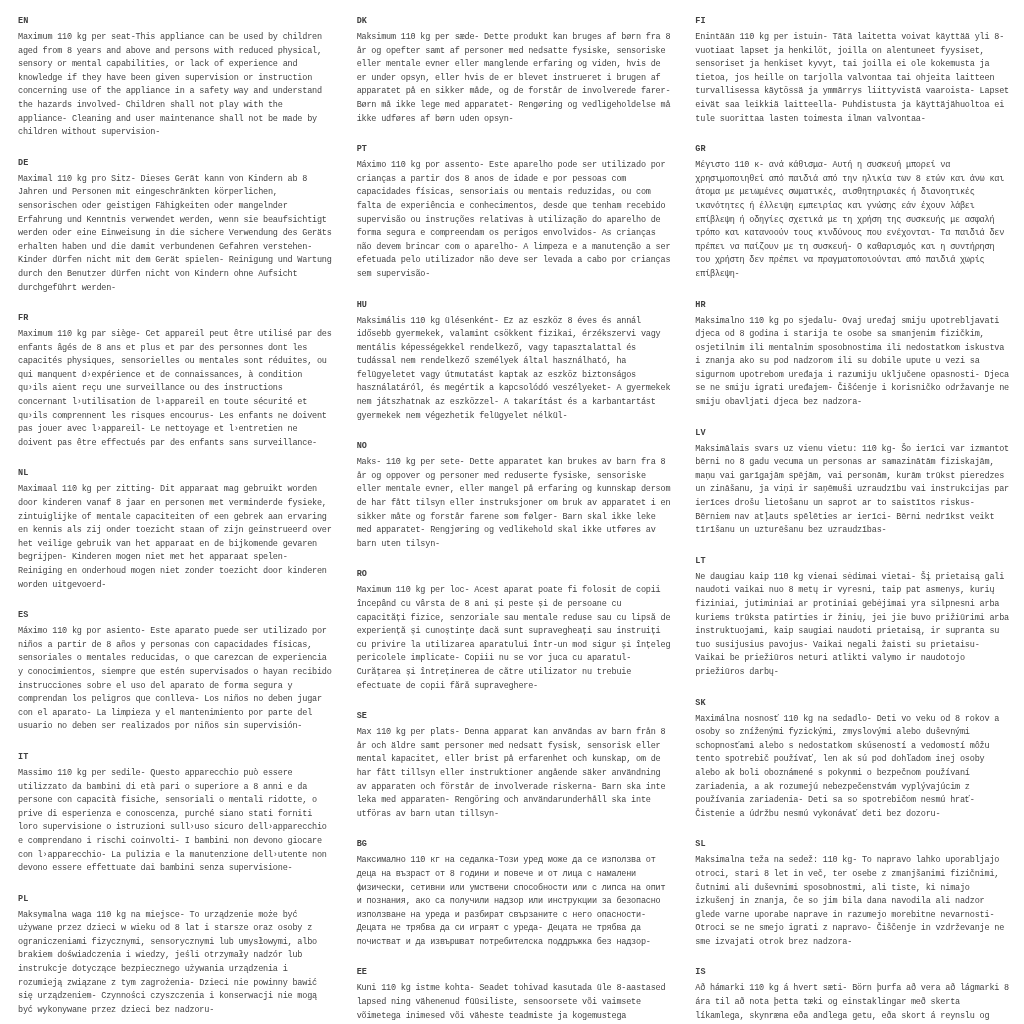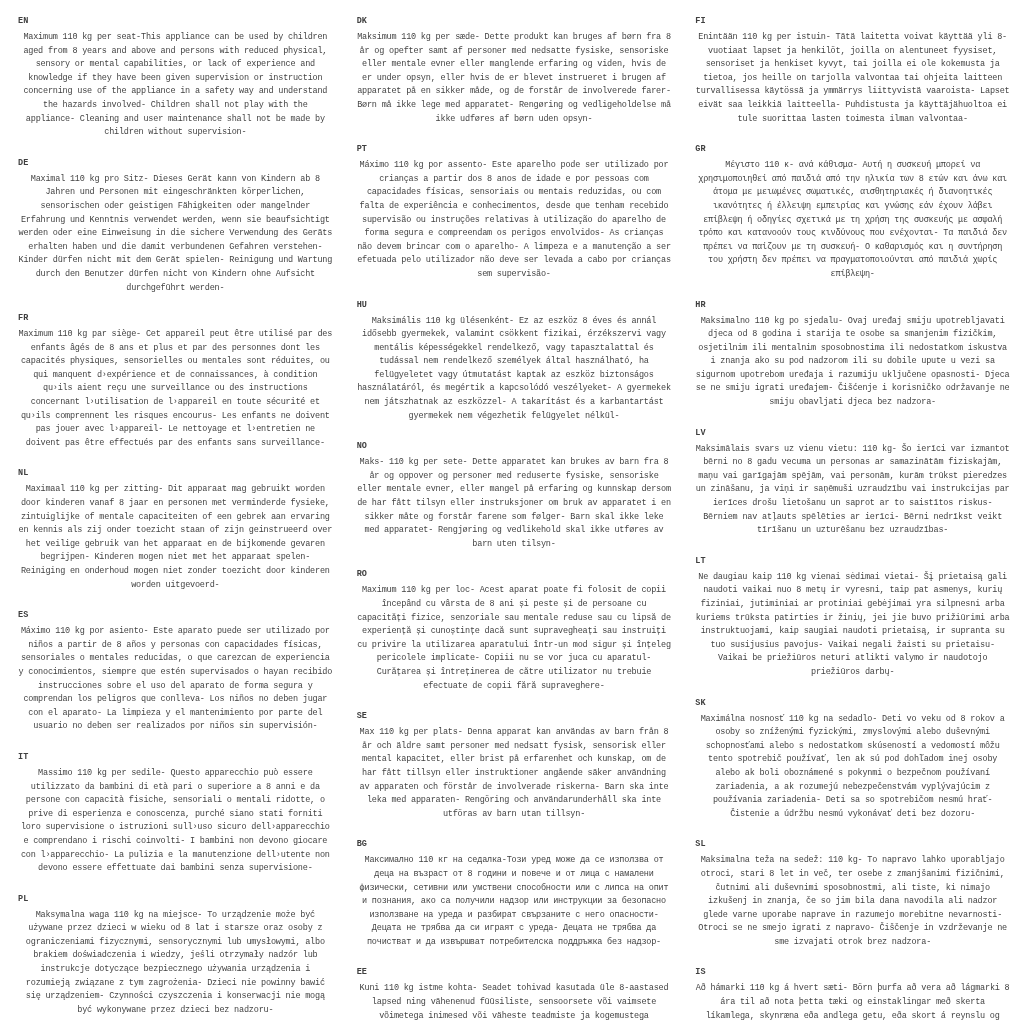--- a/index.html
+++ b/index.html
@@ -35,21 +35,21 @@
     letter-spacing: 0.1px;
     margin: 0 0 5px 0;
     color: #3f3f3f;
   }
   .lang-text {
     font-size: 8.5px;
     line-height: 13.6px;
     letter-spacing: -0.2px;
     margin: 0;
     color: #434343;
-    text-align: center;
+    text-align: left;
   }
 </style>
 </head>
 <body>
 
 <div class="page">
 
   <div class="col">
     <section class="lang-section">
       <h3 class="lang-code">EN</h3>

